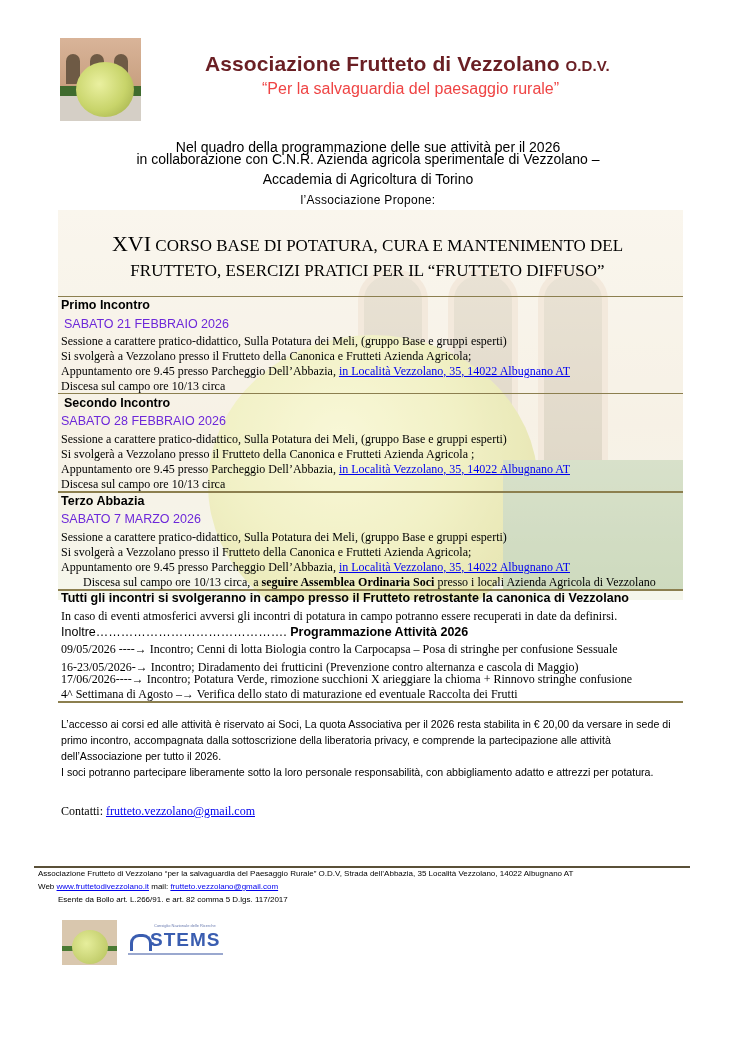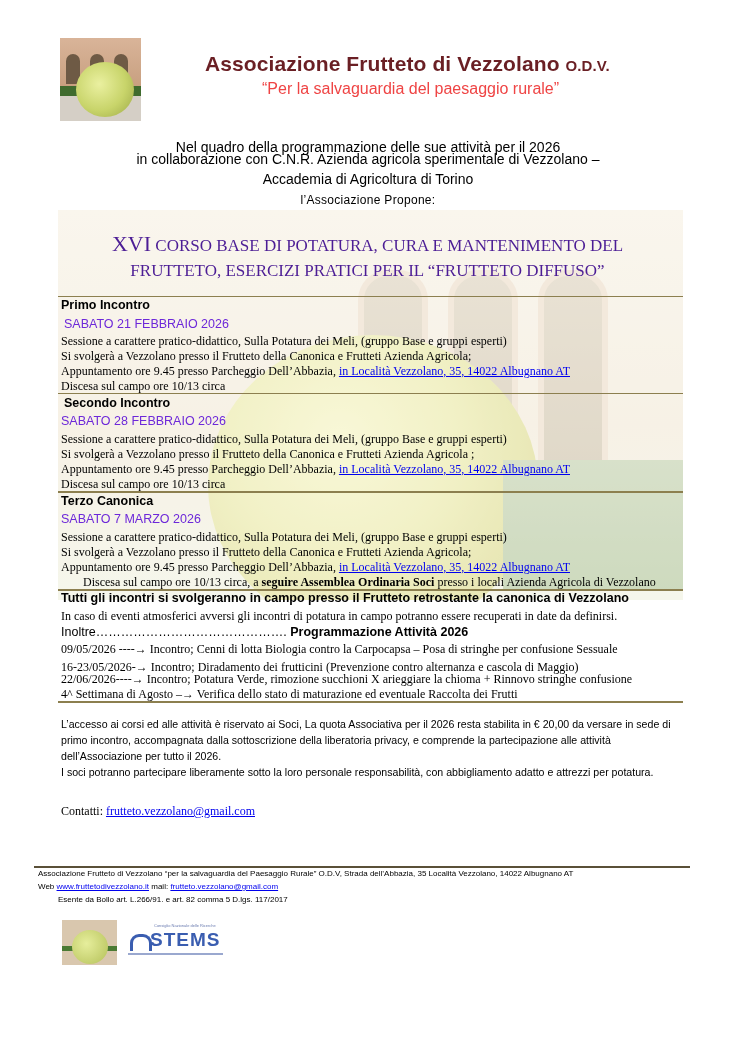--- a/index.html
+++ b/index.html
@@ -24,21 +24,21 @@
   .org-title { position:absolute; left:205px; top:52px; font-size:21px; font-weight:bold; color:#6a1f24; letter-spacing:0.1px; }
   .org-title .odv { font-size:15px; }
   .org-motto { position:absolute; left:262px; top:80px; font-size:16px; color:#ef4444; }
 
   .intro { position:absolute; left:0; width:736px; text-align:center; font-size:14px; }
   .intro.l1 { top:131px;margin-top:8px; }
   .intro.l2 { top:151px; }
   .intro.l3 { top:171px; }
   .intro.propone { top:193px; font-size:12px; letter-spacing:0.3px; }
 
-  .course-title { position:absolute; left:60px; width:615px; top:231px; text-align:center; font-family:"Liberation Serif", serif; color:#4c1d95; font-size:17px; line-height:25px; }
+  .course-title { position:absolute; left:60px; width:615px; top:231px; text-align:center; font-family:"Liberation Serif", serif; color:#000000; font-size:17px; line-height:25px; }
   .course-title .big { font-size:22px; }
 
   .rule { position:absolute; left:58px; width:625px; height:0; border-top:1px solid #8c7f4f; }
   .rule.thick { border-top:2px solid #8c7f4f; }
 
   .meet-title { position:absolute; left:61px; font-size:12.5px; font-weight:bold; }
   .meet-date { position:absolute; left:61px; font-size:12.5px; color:#6d28d9; }
   .line { position:absolute; left:61px; font-size:12px; white-space:nowrap;font-family:Liberation Serif, serif; }
   .line a, .link { color:#0000ee; text-decoration:underline; }
 
@@ -112,34 +112,34 @@
 
   <div class="rule" style="top:393px;"></div>
   <div class="meet-title" style="top:396px; left:64px;">Secondo Incontro</div>
   <div class="meet-date" style="top:414px;">SABATO 28 FEBBRAIO 2026</div>
   <div class="line" style="top:432px;">Sessione a carattere pratico-didattico, Sulla Potatura dei Meli, (gruppo Base e gruppi esperti)</div>
   <div class="line" style="top:447px;">Si svolgerà a Vezzolano presso il Frutteto della Canonica e Frutteti Azienda Agricola ;</div>
   <div class="line" style="top:462px;"><span>Appuntamento ore 9.45 presso Parcheggio Dell’Abbazia, </span><a>in Località Vezzolano, 35, 14022 Albugnano AT</a></div>
   <div class="line" style="top:477px;">Discesa sul campo ore 10/13 circa</div>
 
   <div class="rule thick" style="top:491px;"></div>
-  <div class="meet-title" style="top:494px;">Terzo Canonica</div>
+  <div class="meet-title" style="top:494px;">Terzo Abbazia</div>
   <div class="meet-date" style="top:512px;">SABATO 7 MARZO 2026</div>
   <div class="line" style="top:530px;">Sessione a carattere pratico-didattico, Sulla Potatura dei Meli, (gruppo Base e gruppi esperti)</div>
   <div class="line" style="top:545px;">Si svolgerà a Vezzolano presso il Frutteto della Canonica e Frutteti Azienda Agricola;</div>
   <div class="line" style="top:560px;"><span>Appuntamento ore 9.45 presso Parcheggio Dell’Abbazia, </span><a>in Località Vezzolano, 35, 14022 Albugnano AT</a></div>
   <div class="line" style="top:575px;padding-left:22px;"><span>Discesa sul campo ore 10/13 circa, a </span><b>seguire Assemblea Ordinaria Soci</b><span> presso i locali Azienda Agricola di Vezzolano</span></div>
 
   <div class="rule thick" style="top:589px;"></div>
   <div class="all-title">Tutti gli incontri si svolgeranno in campo presso il Frutteto retrostante la canonica di Vezzolano</div>
   <div class="line" style="top:609px;">In caso di eventi atmosferici avversi gli incontri di potatura in campo potranno essere recuperati in date da definirsi.</div>
   <div class="inoltre"><span>Inoltre………………………………………. </span><b>Programmazione Attività 2026</b></div>
   <div class="line" style="top:642px;">09/05/2026 ----→ Incontro; Cenni di lotta Biologia contro la Carpocapsa – Posa di stringhe per confusione Sessuale</div>
   <div class="line" style="top:641px;margin-top:19px;">16-23/05/2026-→ Incontro; Diradamento dei frutticini (Prevenzione contro alternanza e cascola di Maggio)</div>
-  <div class="line" style="top:672px;">22/06/2026----→ Incontro; Potatura Verde, rimozione succhioni X arieggiare la chioma + Rinnovo stringhe confusione</div>
+  <div class="line" style="top:672px;">17/06/2026----→ Incontro; Potatura Verde, rimozione succhioni X arieggiare la chioma + Rinnovo stringhe confusione</div>
   <div class="line" style="top:687px;">4^ Settimana di Agosto –→ Verifica dello stato di maturazione ed eventuale Raccolta dei Frutti</div>
   <div class="rule thick" style="top:701px;"></div>
 
   <div class="para">
     <div>L’accesso ai corsi ed alle attività è riservato ai Soci, La quota Associativa per il 2026 resta stabilita in € 20,00 da versare in sede di primo incontro, accompagnata dalla sottoscrizione della liberatoria privacy, e comprende la partecipazione alle attività dell’Associazione per tutto il 2026.</div>
     <div>I soci potranno partecipare liberamente sotto la loro personale responsabilità, con abbigliamento adatto e attrezzi per potatura.</div>
   </div>
   <div class="contacts"><span>Contatti: </span><a class="link">frutteto.vezzolano@gmail.com</a></div>
 
   <div class="footer-rule"></div>

